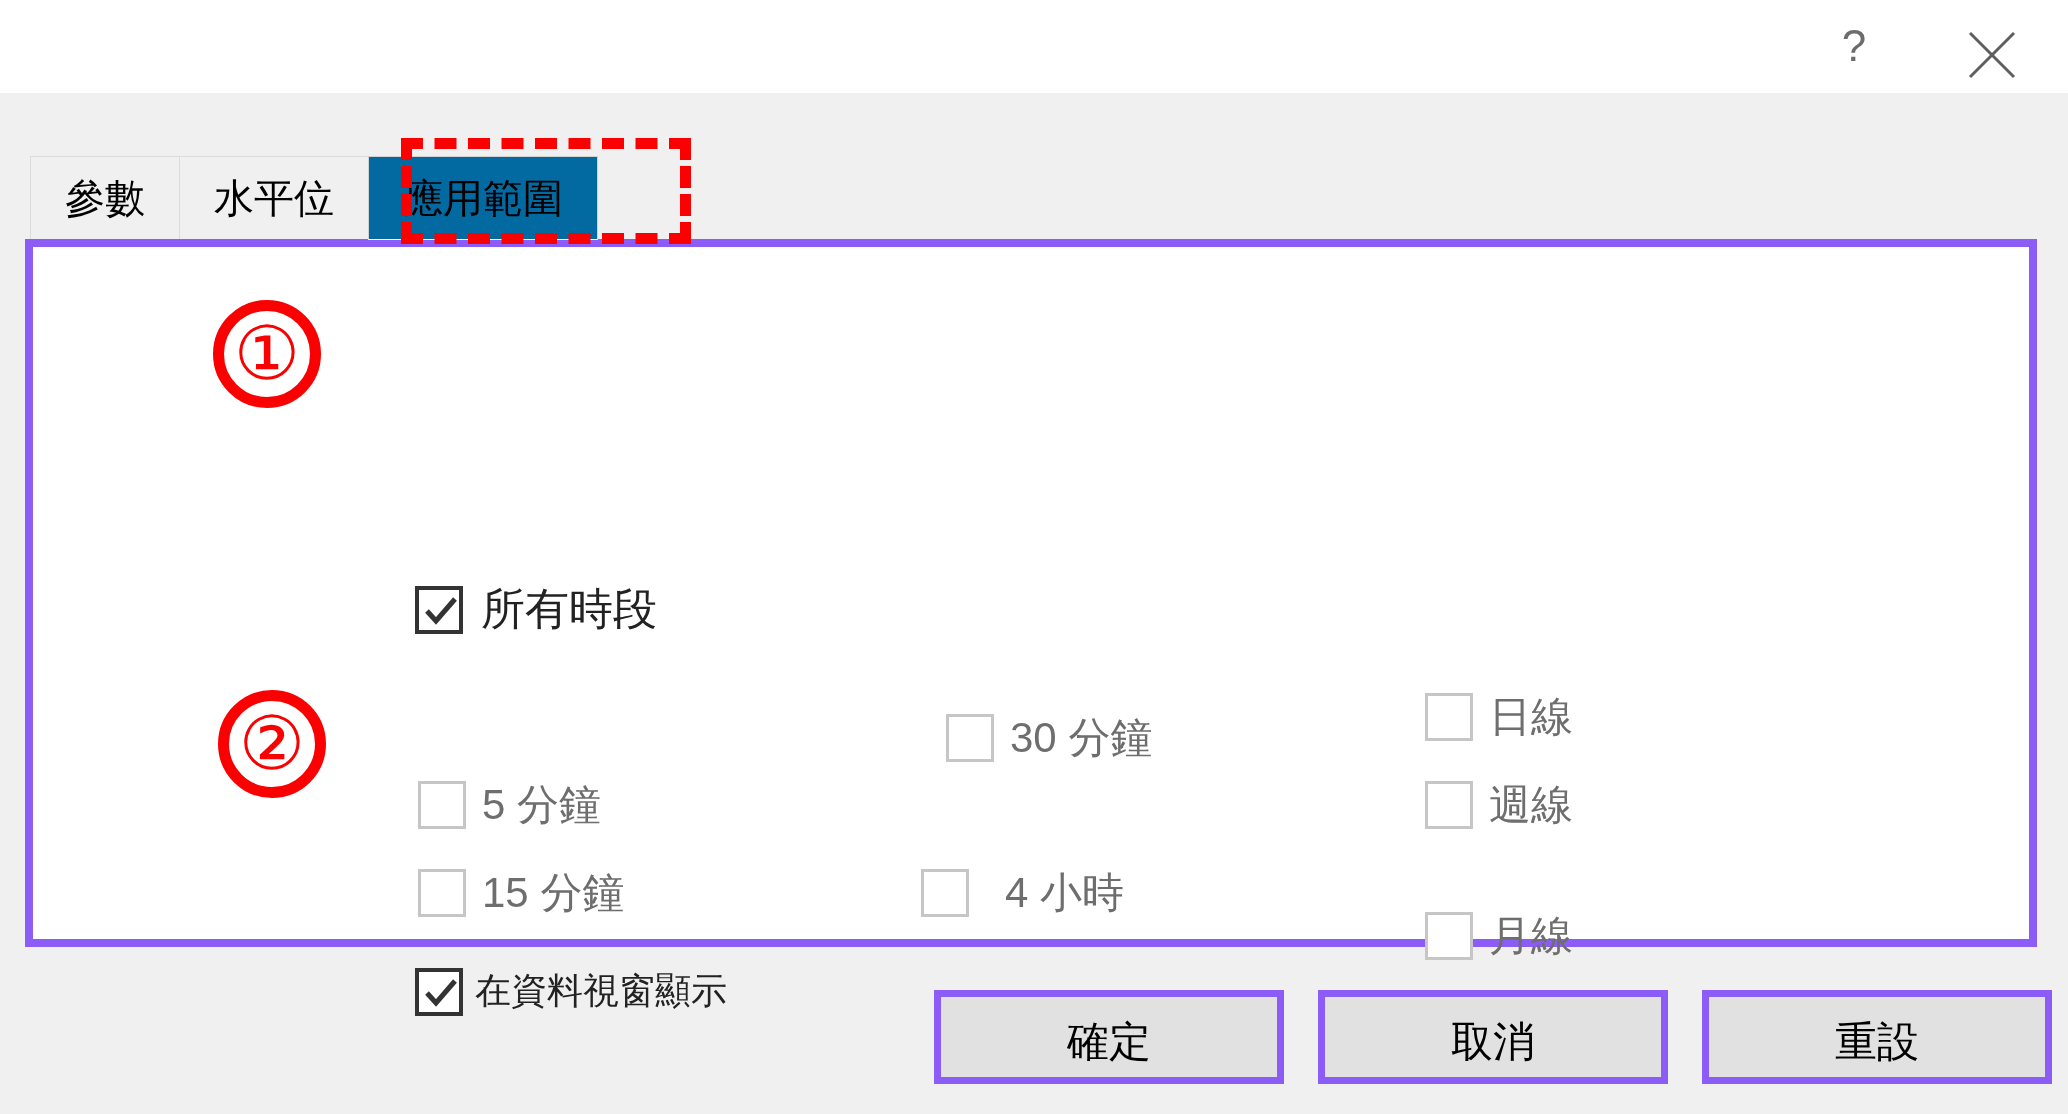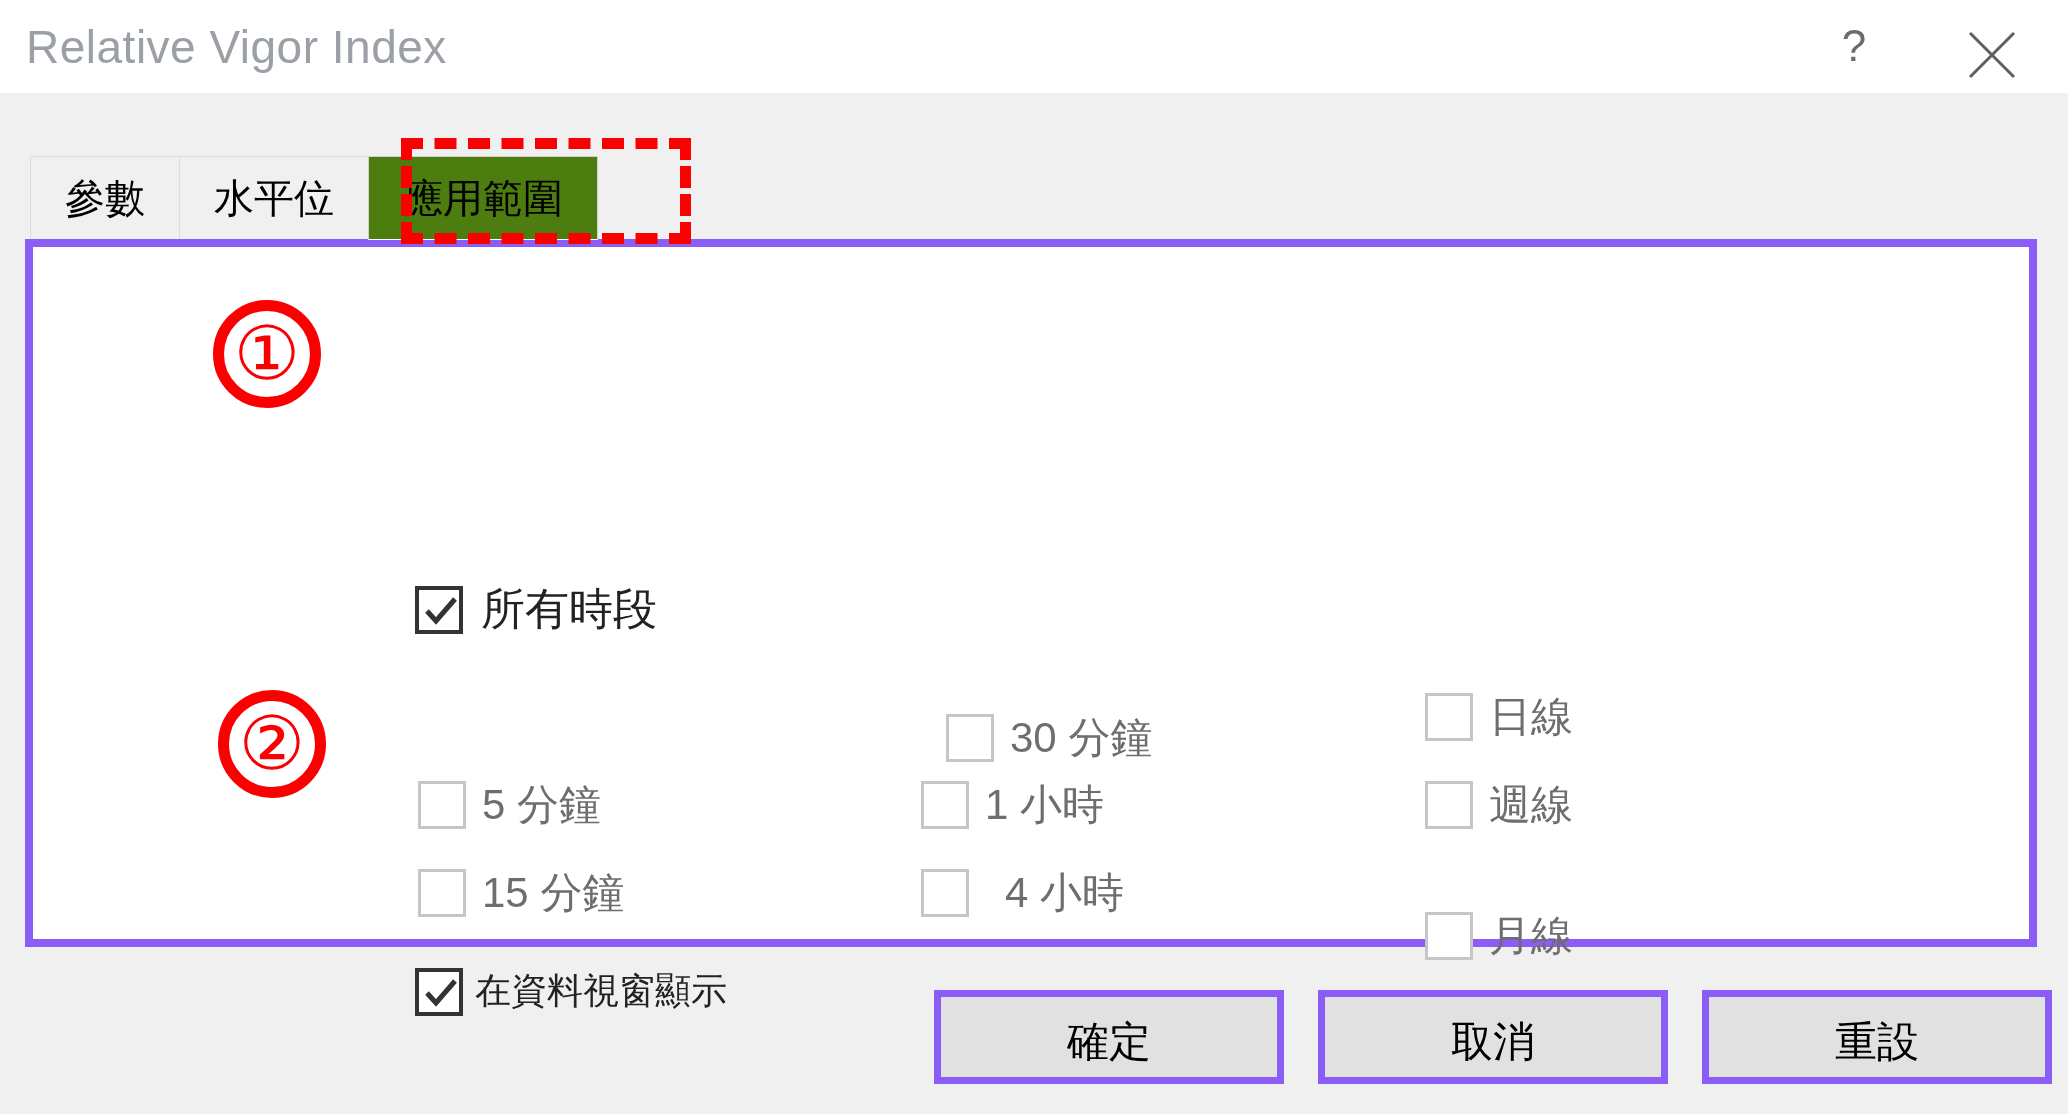--- a/index.html
+++ b/index.html
@@ -79,21 +79,21 @@
     color: #000000;
     background: #f0f0f0;
     border: 1px solid #dcdcdc;
     border-bottom: 1px solid #d2d2d2;
     margin-right: -1px;
     white-space: nowrap;
     cursor: default;
     user-select: none;
   }
   .tab.active {
-    background: #4d7c0f;
+    background: #0369a1;
     border: 1px solid #d2d2d2;
     border-bottom: 1px solid #ffffff;
     position: relative;
     z-index: 3;
   }
 
   
   #tab-annotation {
     position: absolute;
     left: 401px;
@@ -206,21 +206,20 @@
   #btn-ok     { left: 934px; }
   #btn-cancel { left: 1318px; }
   #btn-reset  { left: 1702px; }
 </style>
 </head>
 <body>
 
 <div id="dialog">
 
   <div id="titlebar">
-    <div id="title-text">Relative Vigor Index</div>
 
     <div class="tb-btn" id="help-btn">
       <span>?</span>
     </div>
 
     <div class="tb-btn" id="close-btn">
       <span>
         <svg width="54" height="54" viewBox="0 0 54 54">
           <line x1="5" y1="5" x2="49" y2="49" stroke="#5f5f5f" stroke-width="3"></line>
           <line x1="49" y1="5" x2="5" y2="49" stroke="#5f5f5f" stroke-width="3"></line>
@@ -260,24 +259,20 @@
     </div>
     <div class="cbrow" id="cb-m15">
       <span class="box disabled"></span>
       <span class="cblabel dim">15 分鐘</span>
     </div>
 
     <div class="cbrow" id="cb-m30">
       <span class="box disabled"></span>
       <span class="cblabel dim">30 分鐘</span>
     </div>
-    <div class="cbrow" id="cb-h1">
-      <span class="box disabled"></span>
-      <span class="cblabel dim">1 小時</span>
-    </div>
     <div class="cbrow" id="cb-h4">
       <span class="box disabled"></span>
       <span class="cblabel dim">4 小時</span>
     </div>
 
     <div class="cbrow" id="cb-d1">
       <span class="box disabled"></span>
       <span class="cblabel dim">日線</span>
     </div>
     <div class="cbrow" id="cb-w1">

